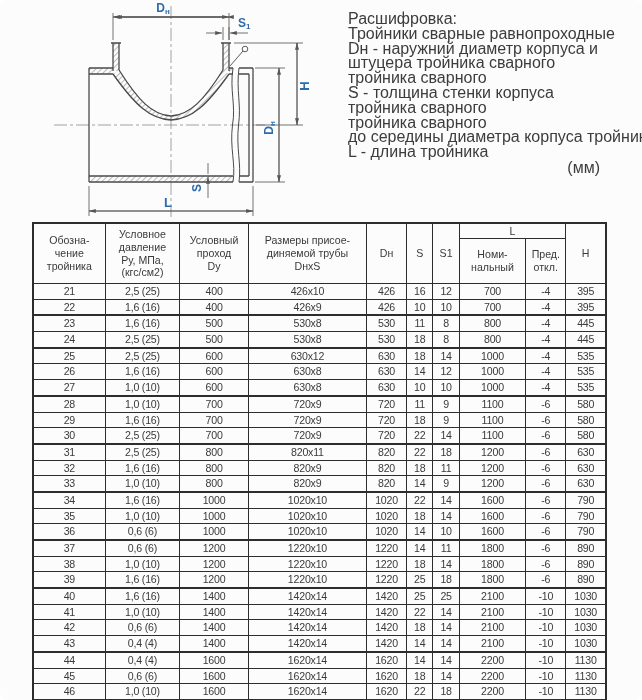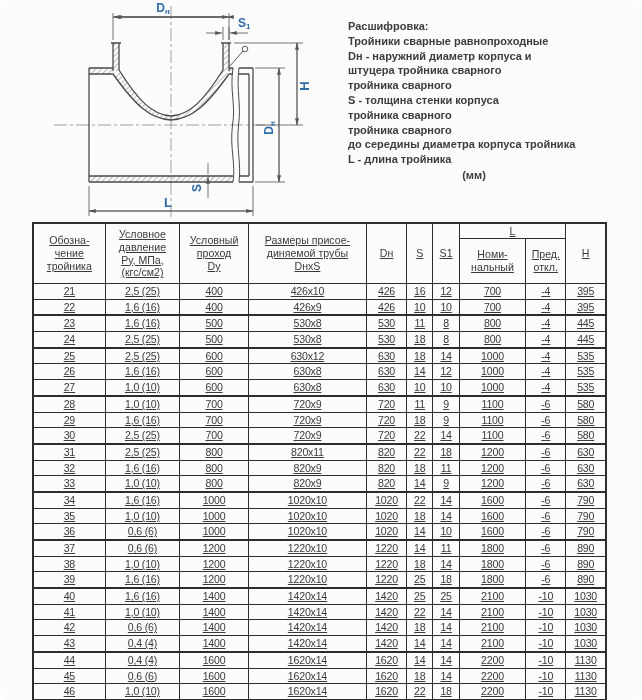--- a/index.html
+++ b/index.html
@@ -6,27 +6,27 @@
   .page{
     position:relative; width:642px; height:700px;
     background:#fcfcfc; overflow:hidden;
     font-family:"Liberation Sans", sans-serif; color:#3a3a3a;border-radius:8px;
   }
   
   .drawing{position:absolute; left:0; top:0; width:335px; height:222px;}
   .drawing svg{display:block;}
   
   .legend{
-    position:absolute; left:348px; top:19px; width:252px;
-    font-size:11px; line-height:14.8px; color:#3c3c3c; font-weight:700;
+    position:absolute; left:348px; top:12px; width:252px;
+    font-size:16px; line-height:14.8px; color:#3c3c3c; font-weight:400;
   }
   .legend .legend-line{white-space:nowrap;}
-  .legend .units{text-align:center; margin-top:1px;}
+  .legend .units{text-align:right; margin-top:1px;}
   
-  .table-wrap{position:absolute; left:32px; top:222px; width:578px;text-decoration:underline;}
+  .table-wrap{position:absolute; left:32px; top:222px; width:578px;}
   table{
     border-collapse:collapse; table-layout:fixed; width:575px;
     border:2px solid #2d2d2d;
   }
   th,td{
     border:1px solid #2d2d2d; text-align:center; vertical-align:middle;
     padding:0; font-size:10.6px; color:#3a3a3a; overflow:hidden;
   }
   thead th{
     font-weight:normal; line-height:1.2; white-space:pre-line; padding:2px 1px;

